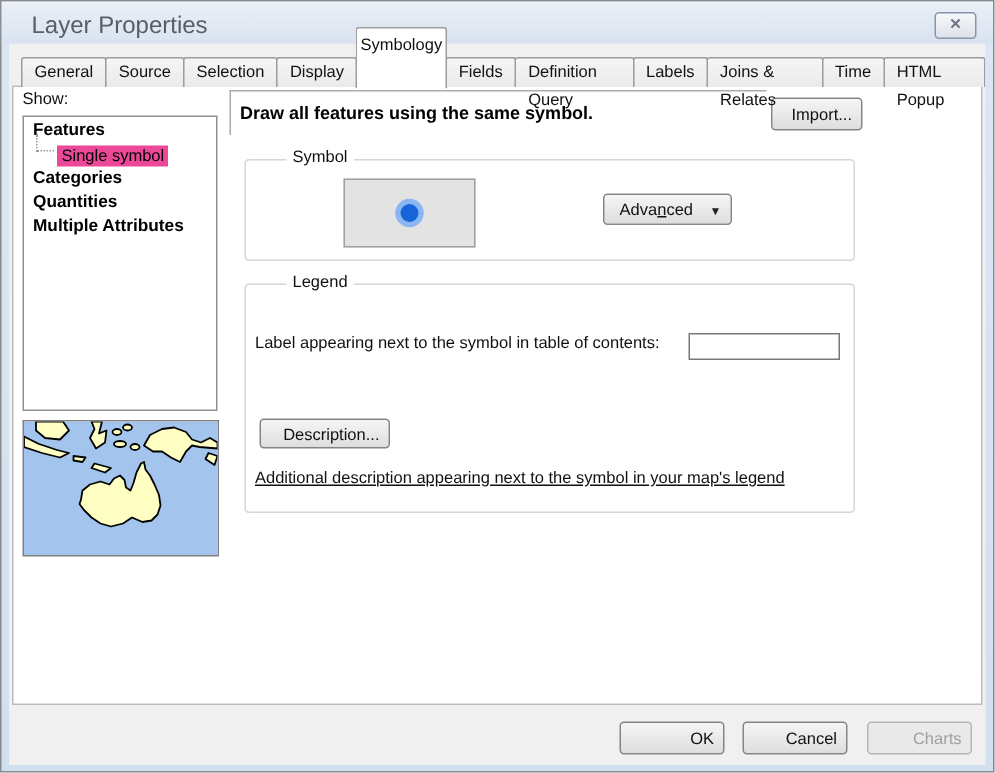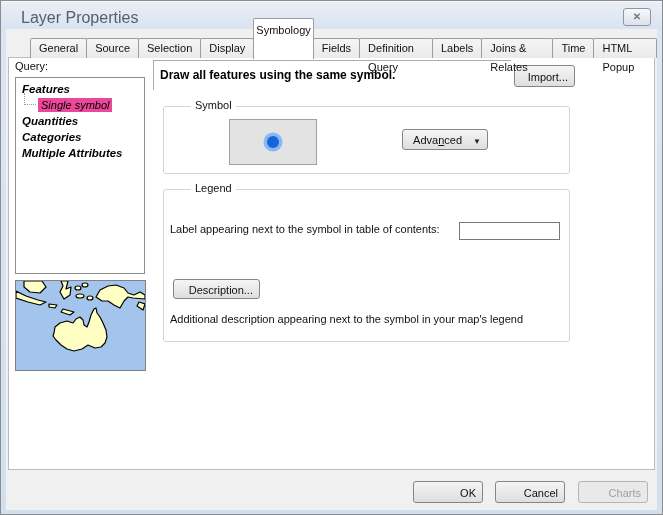--- a/index.html
+++ b/index.html
@@ -19,32 +19,32 @@
     cursor:default;}
 
   
   .client{position:absolute;left:5px;top:28px;width:651px;height:481px;background:#f0f0f0;}
 
   
   .tabs{position:absolute;left:8px;top:6px;height:23px;display:flex;align-items:flex-end;z-index:3;}
   .tab{height:20px;line-height:19px;padding:0 8px;font-size:11px;color:#111;
     background:linear-gradient(#f5f5f5,#eaeaea);
     border:1px solid #9d9d9d;border-bottom:none;border-radius:2px 2px 0 0;margin-left:-1px;}
-  .tab:first-child{margin-left:16px;}
+  .tab:first-child{margin-left:0;}
   .tab.active{height:41px;line-height:22px;background:#fff;position:relative;z-index:4;
     margin-bottom:-1px;padding:0 2px;}
 
   .page{position:absolute;left:2px;top:28px;width:647px;height:413px;background:#fff;
     border:1px solid #bcbcbc;z-index:2;}
 
   
   .show-label{position:absolute;left:6px;top:2px;font-size:11px;color:#111;}
   .tree-box{position:absolute;left:6px;top:19px;width:130px;height:197px;background:#fff;
     border:1px solid #8f8f8f;padding:3px 0 0 0;}
-  .tree-row{height:16px;font-size:11.5px;display:flex;align-items:center;white-space:nowrap;font-style:italic;}
+  .tree-row{height:16px;font-size:11.5px;display:flex;align-items:flex-start;white-space:nowrap;}
   .tree-row.bold{font-weight:bold;padding-left:6px;}
   .tree-row.child{padding-left:8px;font-size:11px;}
   .tree-connector{width:12px;height:12px;border-left:1px dotted #9a9a9a;
     border-bottom:1px dotted #9a9a9a;margin:-8px 2px 4px 0;}
   .tree-sel{background:#ec4899;padding:1px 3px;}
 
   .map-box{position:absolute;left:6px;top:222px;width:131px;height:91px;border:1px solid #808080;}
   .map-box svg{display:block;}
 
   
@@ -64,21 +64,21 @@
   .symbol-preview{position:absolute;left:65px;top:12px;width:88px;height:46px;
     background:#e3e3e3;border:1px solid #a0a0a0;display:flex;align-items:center;justify-content:center;}
   .advanced-btn{position:absolute;left:238px;top:22px;width:86px;height:21px;line-height:19px;}
   .advanced-btn .u{text-decoration:underline;}
   .advanced-btn .arrow{font-size:8px;margin-left:8px;color:#222;}
 
   .legend-label{position:absolute;left:6px;top:33px;width:290px;font-size:11px;color:#111;}
   .legend-input{position:absolute;left:295px;top:32px;width:101px;height:18px;
     border:1px solid #787878;font-size:11px;padding:1px 3px;background:#fff;}
   .description-btn{position:absolute;left:9px;top:89px;width:87px;height:20px;line-height:18px;}
-  .legend-note{position:absolute;left:6px;top:123px;width:390px;font-size:11px;color:#111;}
+  .legend-note{position:absolute;left:6px;top:123px;width:390px;font-size:11px;color:#111;text-decoration:underline;}
 
   
   .footer-btn{position:absolute;top:452px;width:70px;height:22px;line-height:20px;}
   .btn-ok{left:407px;}
   .btn-cancel{left:489px;}
   .btn-apply{left:572px;background:#e9e9e9;border:1px solid #b5b5b5;color:#9f9f9f;}
 </style>
 </head>
 <body>
 
@@ -102,35 +102,35 @@
       <div class="tab">Fields</div>
       <div class="tab">Definition Query</div>
       <div class="tab">Labels</div>
       <div class="tab">Joins &amp; Relates</div>
       <div class="tab">Time</div>
       <div class="tab">HTML Popup</div>
     </div>
 
     <div class="page">
 
-      <div class="show-label">Query:</div>
+      <div class="show-label">Show:</div>
 
       <div class="tree-box">
         <div class="tree-row bold">
           <span>Features</span>
         </div>
         <div class="tree-row child">
           <span class="tree-connector"></span>
           <span class="tree-sel">Single symbol</span>
         </div>
         <div class="tree-row bold">
-          <span>Quantities</span>
+          <span>Categories</span>
         </div>
         <div class="tree-row bold">
-          <span>Categories</span>
+          <span>Quantities</span>
         </div>
         <div class="tree-row bold">
           <span>Multiple Attributes</span>
         </div>
       </div>
 
       <div class="map-box">
         <svg width="129" height="89" viewBox="0 0 129 89">
           <rect x="0" y="0" width="129" height="89" fill="#a3c4ec"></rect>
           <g stroke="#000" stroke-width="1.2" stroke-linejoin="round" fill="#ffffc4">

